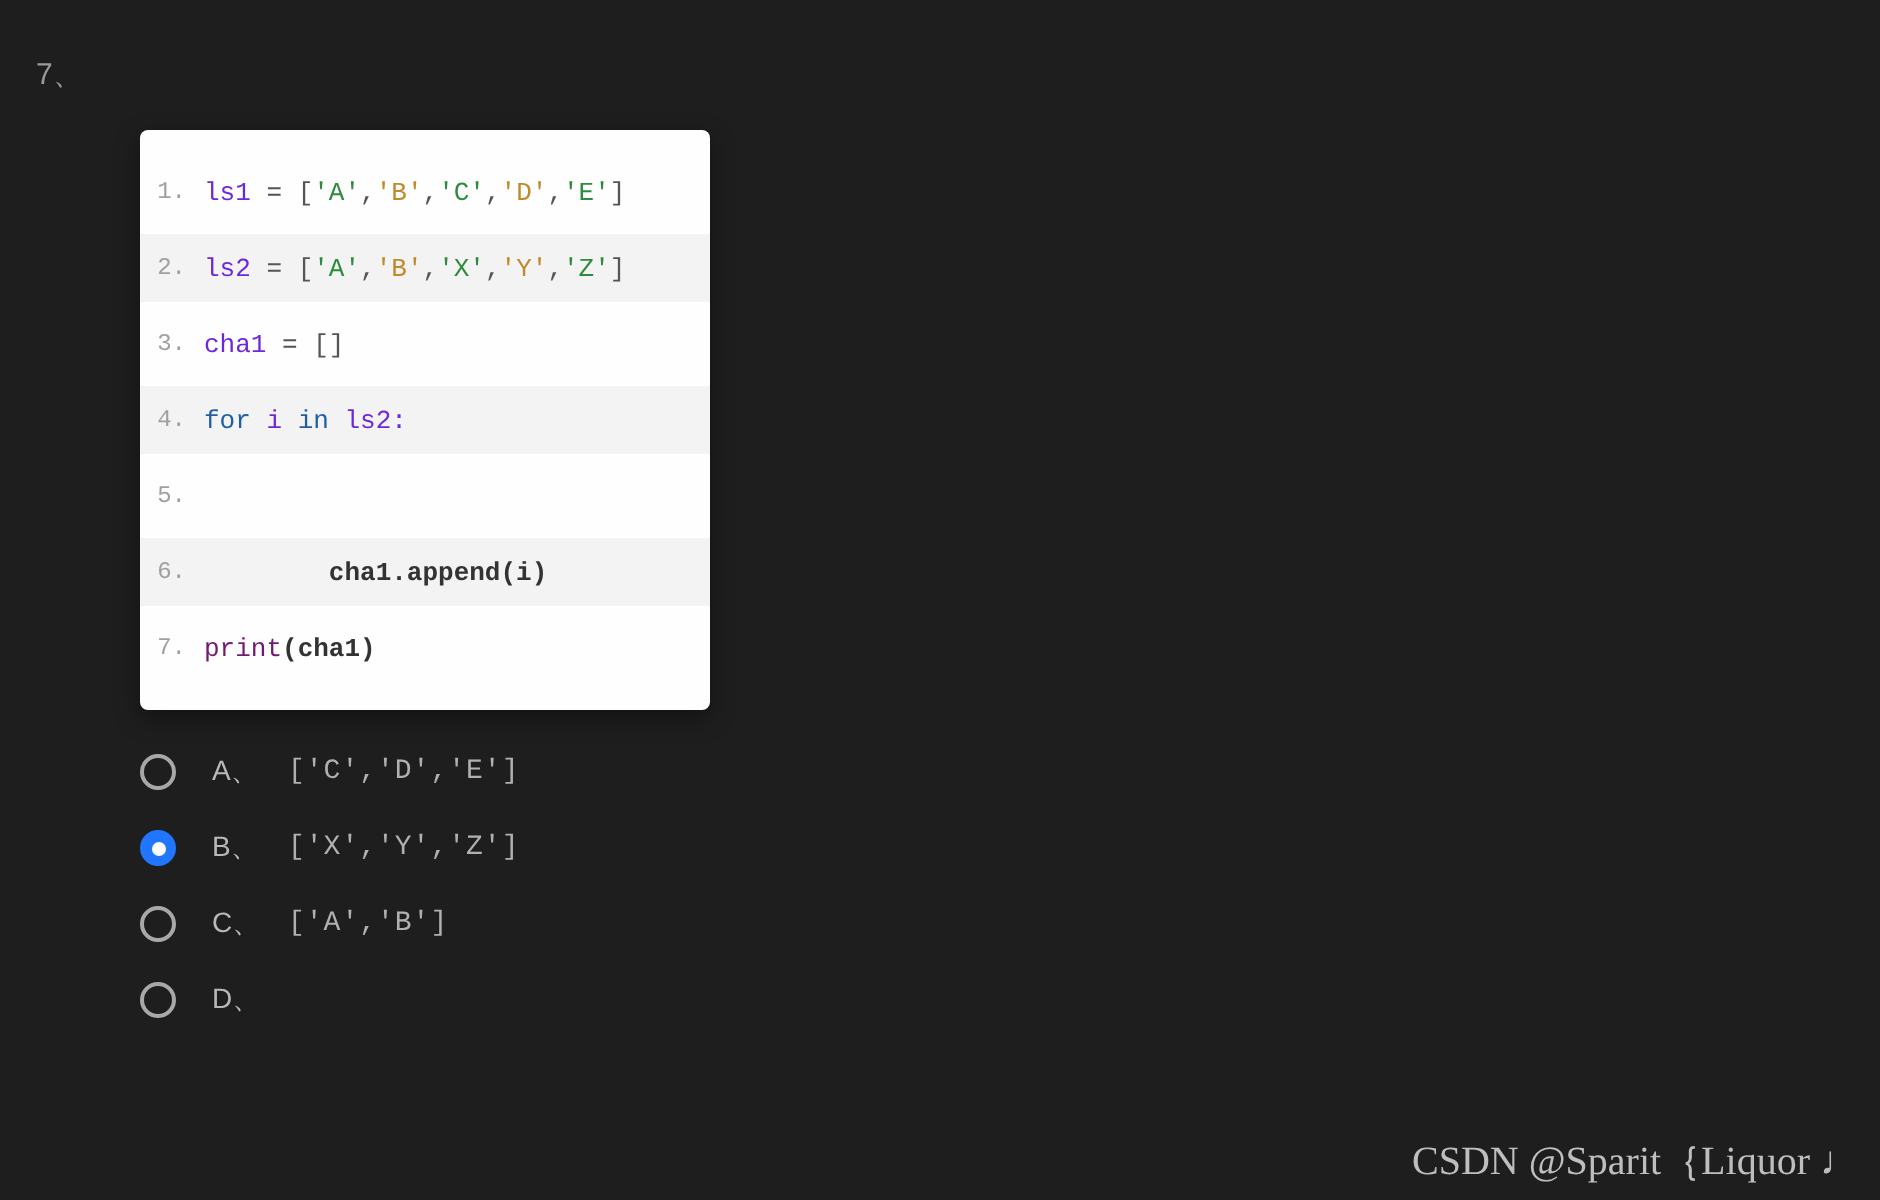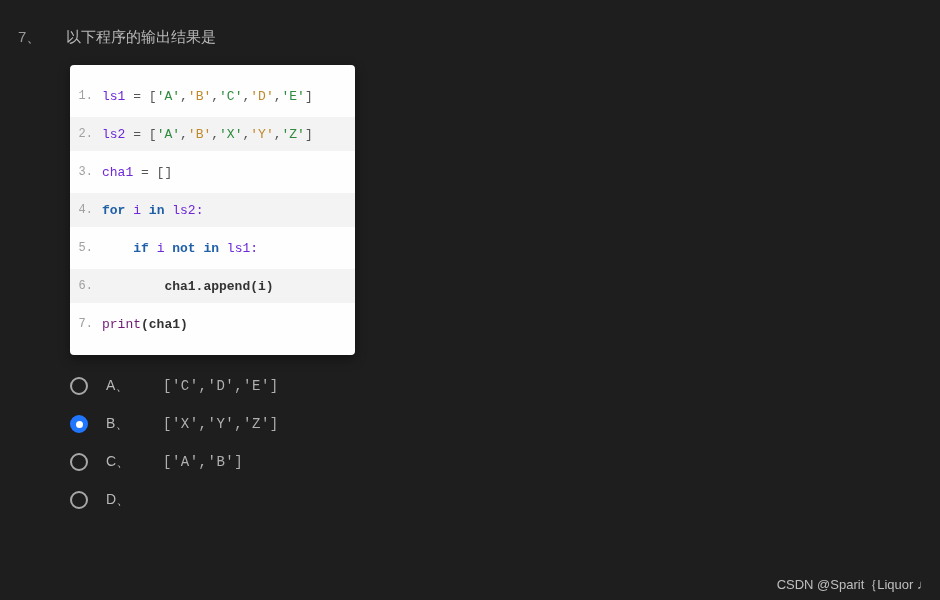--- a/index.html
+++ b/index.html
@@ -45,21 +45,21 @@
       text-align: right;
       padding-right: 9px;
       flex-shrink: 0;
       font-size: 12px;
     }
     .code { white-space: pre; color: #333; }
     .tok-var { color: #6d28d9; }
     .tok-str { color: #2e8b3d; }
     .tok-str2 { color: #c08a2a; }
     .tok-pun { color: #555; }
-    .tok-kw { color: #1f5fa8; font-weight: 700; }
+    .tok-kw { color: #1f5fa8; font-weight: 400; }
     .tok-fn { color: #701a75; }
     .tok-num { color: #333; font-weight: bold; }
 
     .options {
       margin: 22px 0 0 70px;
     }
     .option {
       display: flex;
       align-items: center;
       margin-bottom: 20px;
@@ -89,38 +89,36 @@
       border-radius: 50%;
     }
     .opt-letter {
       color: #b8b8b8;
       width: 38px;
       font-family: "Microsoft YaHei", Arial, sans-serif;
     }
     .opt-text {
       color: #b0b0b0;
       letter-spacing: 0.5px;
-      margin-left: 19px;
     }
     .watermark {
       position: absolute;
       right: 10px;
       bottom: 6px;
       color: #d0d0d0;
-      font-size: 13px;
-      font-family: Liberation Sans, sans-serif;
+      font-size: 20px;
+      font-family: Liberation Serif, serif;
       opacity: 0.9;
     }
   </style>
 </head>
 <body>
 
 <div class="question-header">
   <span class="question-number">7、</span>
-  <span>以下程序的输出结果是</span>
 </div>
 
 <div class="code-block" id="code-block">
     <div class="code-line">
       <span class="line-no">1.</span>
       <span class="code"><span class="tok-var">ls1 </span><span class="tok-pun">= [</span><span class="tok-str">'A'</span><span class="tok-pun">,</span><span class="tok-str2">'B'</span><span class="tok-pun">,</span><span class="tok-str">'C'</span><span class="tok-pun">,</span><span class="tok-str2">'D'</span><span class="tok-pun">,</span><span class="tok-str">'E'</span><span class="tok-pun">]</span></span>
     </div>
     <div class="code-line hl">
       <span class="line-no">2.</span>
       <span class="code"><span class="tok-var">ls2 </span><span class="tok-pun">= [</span><span class="tok-str">'A'</span><span class="tok-pun">,</span><span class="tok-str2">'B'</span><span class="tok-pun">,</span><span class="tok-str">'X'</span><span class="tok-pun">,</span><span class="tok-str2">'Y'</span><span class="tok-pun">,</span><span class="tok-str">'Z'</span><span class="tok-pun">]</span></span>
@@ -128,21 +126,20 @@
     <div class="code-line">
       <span class="line-no">3.</span>
       <span class="code"><span class="tok-var">cha1 </span><span class="tok-pun">= []</span></span>
     </div>
     <div class="code-line hl">
       <span class="line-no">4.</span>
       <span class="code"><span class="tok-kw">for </span><span class="tok-var">i </span><span class="tok-kw">in </span><span class="tok-var">ls2:</span></span>
     </div>
     <div class="code-line">
       <span class="line-no">5.</span>
-      <span class="code"><span>    </span><span class="tok-kw">if </span><span class="tok-var">i </span><span class="tok-kw">not in </span><span class="tok-var">ls1:</span></span>
     </div>
     <div class="code-line hl">
       <span class="line-no">6.</span>
       <span class="code"><span class="tok-num">        cha1.append(i)</span></span>
     </div>
     <div class="code-line">
       <span class="line-no">7.</span>
       <span class="code"><span class="tok-fn">print</span><span class="tok-num">(cha1)</span></span>
     </div>
   </div>

